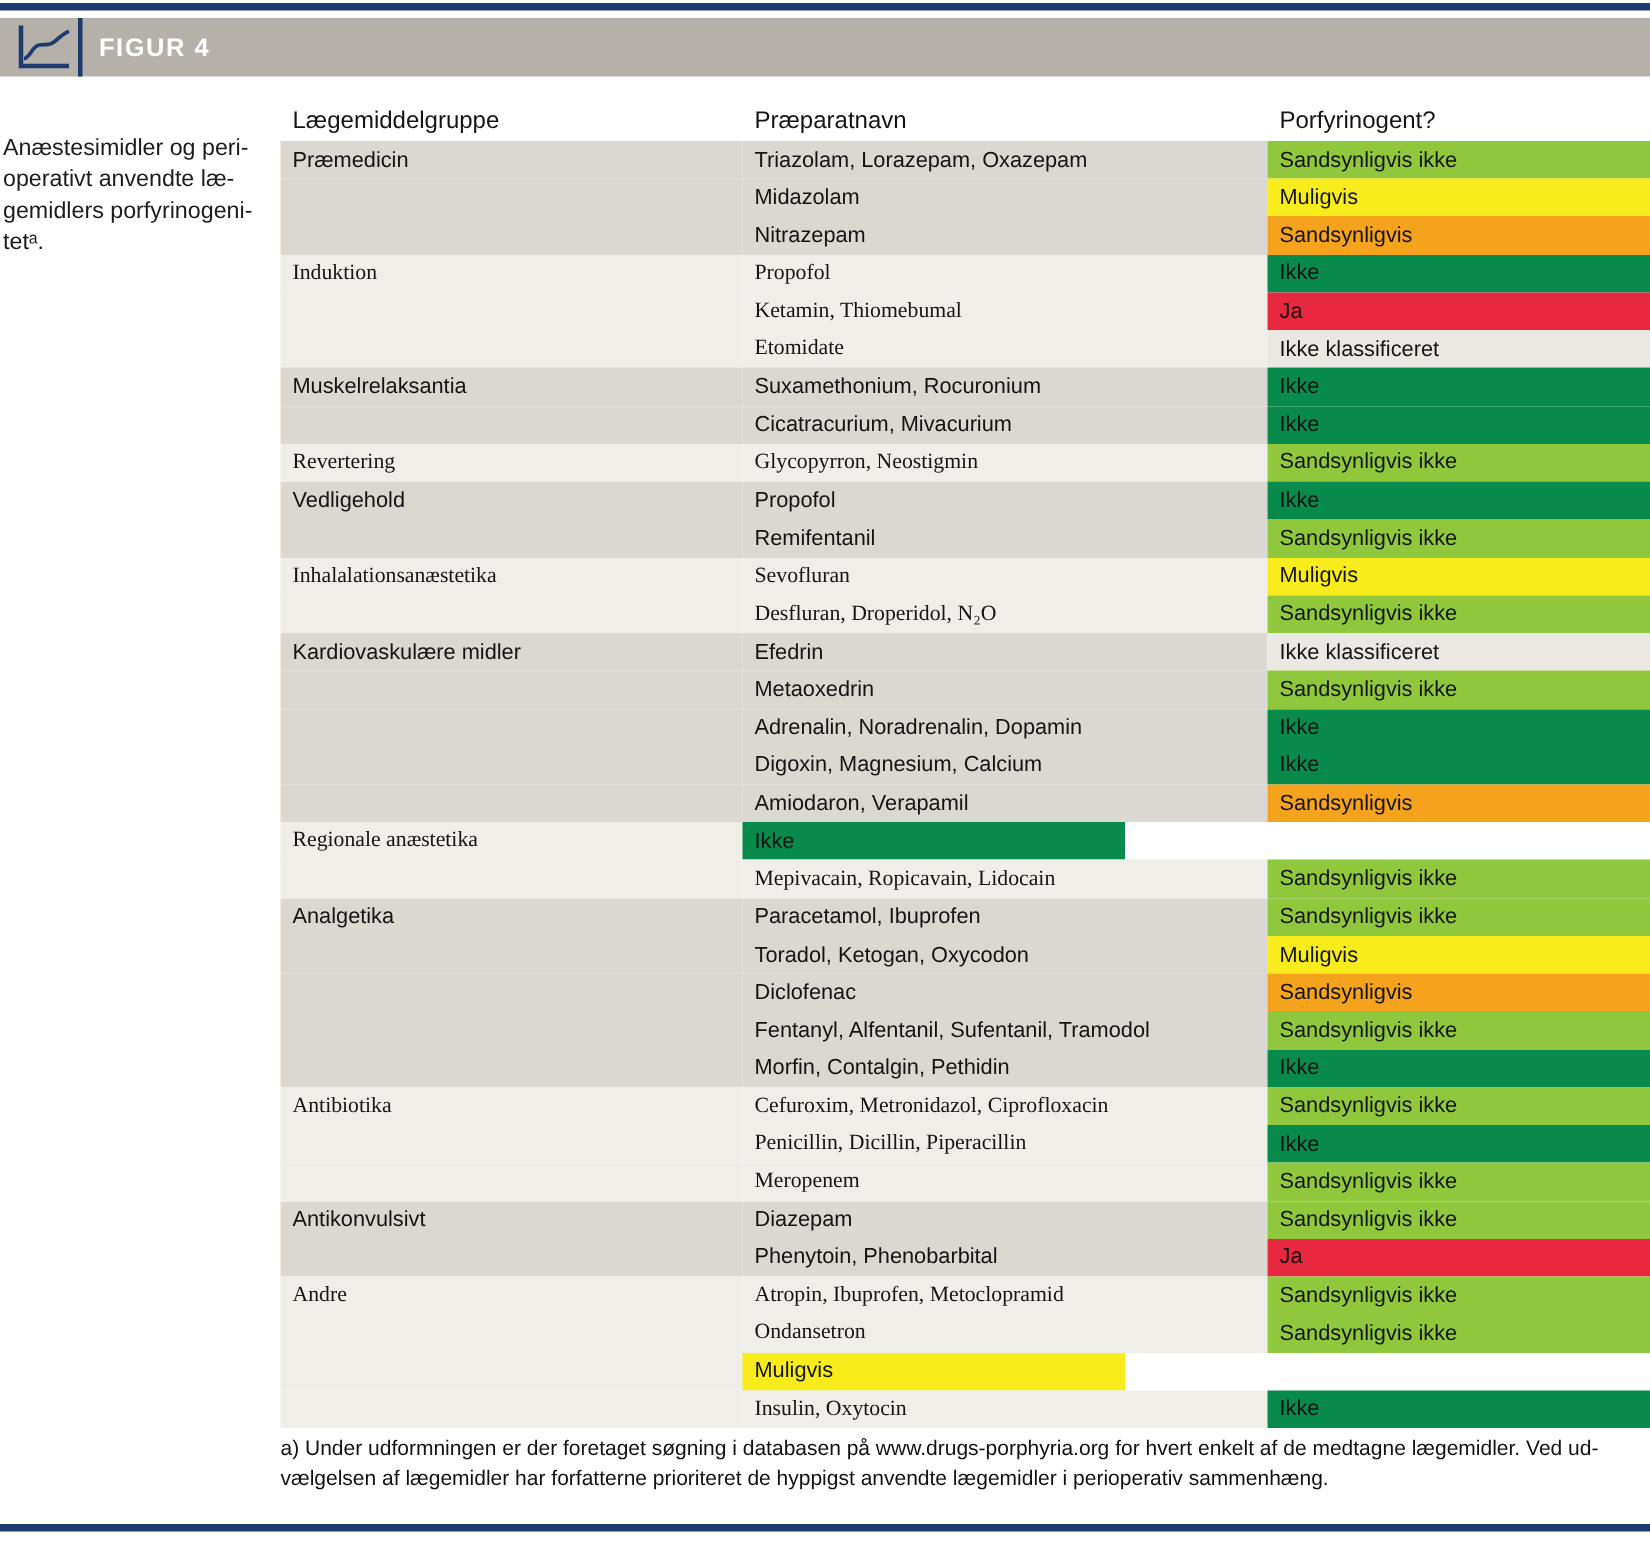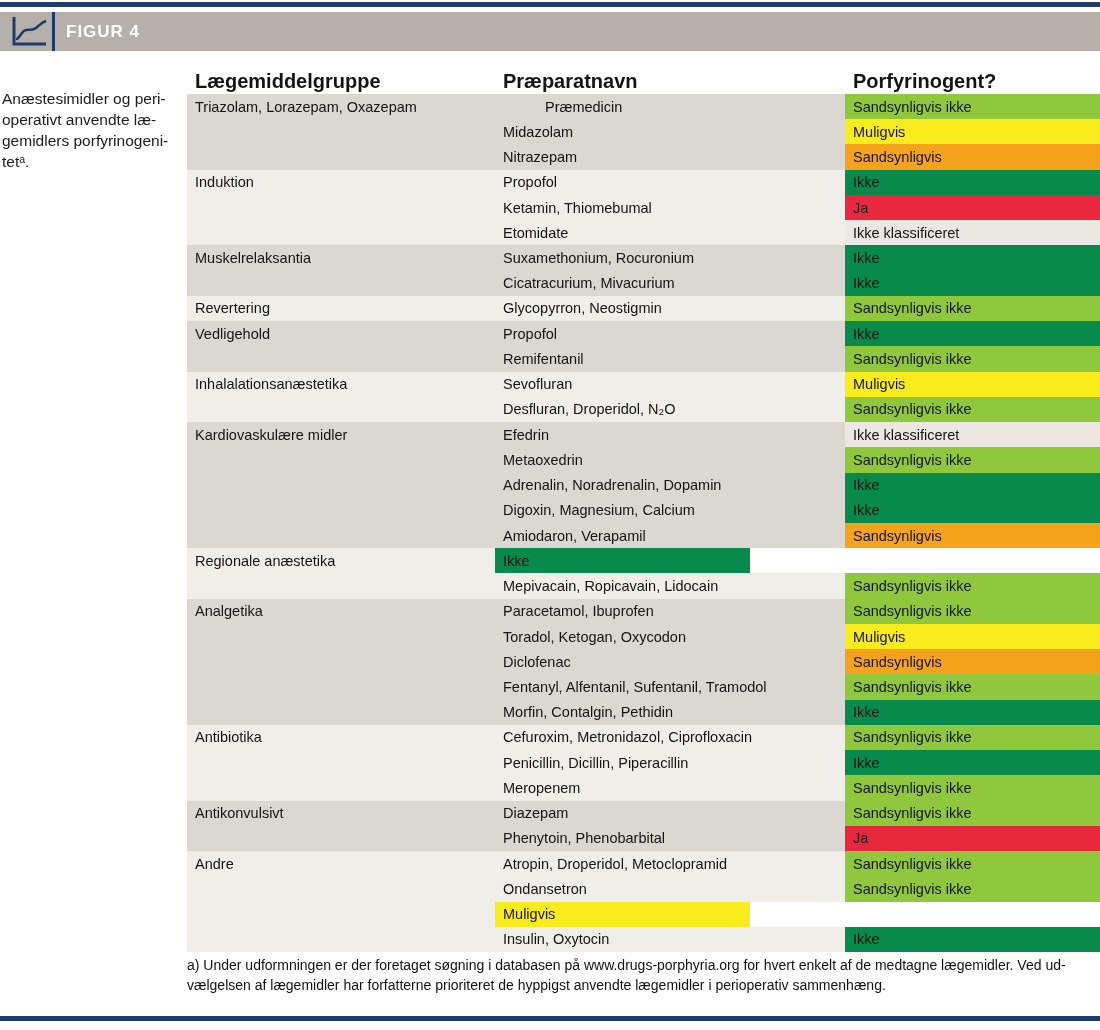--- a/index.html
+++ b/index.html
@@ -23,30 +23,30 @@
   .figure-label{
     position:absolute;left:66px;top:0;height:39px;display:flex;align-items:center;
     color:#ffffff;font-weight:bold;font-size:17px;letter-spacing:1px;
   }
   .caption{
     position:absolute;left:2px;top:88px;width:182px;
     font-size:15.5px;line-height:21px;color:#1c1c1c;
   }
   .table{position:absolute;left:187px;top:68px;width:913px;}
   .thead{display:flex;height:26px;}
-  .thead .cell{display:flex;align-items:center;font-weight:bold;font-size:20px;}
+  .thead .cell{display:flex;align-items:center;font-weight:normal;font-size:16px;}
   .tbody{display:flex;flex-direction:column;}
   .row{display:flex;height:25.235px;}
   .cell{box-sizing:border-box;padding-left:8px;display:flex;align-items:center;
         font-size:14.5px;white-space:nowrap;overflow:hidden;}
   .col-group{width:308px;}
   .col-drugs{width:350px;}
   .col-status{width:255px;}
   .bg-gray{background:var(--group-gray);}
-  .bg-light{background:var(--group-light);}
+  .bg-light{background:var(--group-light);font-family:Liberation Serif, serif;}
   .status-none{background:var(--none-bg);}
   .footnote{
     position:absolute;left:187px;top:956px;width:913px;
     font-size:14px;line-height:19.5px;color:#111;
   }
   .bottom-rule{position:absolute;left:0;top:1016px;width:1100px;height:5px;background:var(--navy);}
 </style>
 </head>
 <body>
 
@@ -73,22 +73,22 @@
     </div>
 
   <div class="table">
     <div class="thead">
       <div class="cell col-group">Lægemiddelgruppe</div>
       <div class="cell col-drugs">Præparatnavn</div>
       <div class="cell col-status">Porfyrinogent?</div>
     </div>
     <div class="tbody">
         <div class="row">
+          <div class="cell col-group bg-gray">Præmedicin</div>
           <div class="cell col-drugs bg-gray">Triazolam, Lorazepam, Oxazepam</div>
-          <div class="cell col-group bg-gray">Præmedicin</div>
           <div class="cell col-status" style="background: rgb(144, 200, 61);">Sandsynligvis ikke</div>
         </div>
         <div class="row">
           <div class="cell col-group bg-gray"></div>
           <div class="cell col-drugs bg-gray">Midazolam</div>
           <div class="cell col-status" style="background: rgb(248, 236, 28);">Muligvis</div>
         </div>
         <div class="row">
           <div class="cell col-group bg-gray"></div>
           <div class="cell col-drugs bg-gray">Nitrazepam</div>
@@ -223,21 +223,21 @@
           <div class="cell col-drugs bg-gray">Diazepam</div>
           <div class="cell col-status" style="background: rgb(144, 200, 61);">Sandsynligvis ikke</div>
         </div>
         <div class="row">
           <div class="cell col-group bg-gray"></div>
           <div class="cell col-drugs bg-gray">Phenytoin, Phenobarbital</div>
           <div class="cell col-status" style="background: rgb(232, 40, 62);">Ja</div>
         </div>
         <div class="row">
           <div class="cell col-group bg-light">Andre</div>
-          <div class="cell col-drugs bg-light">Atropin, Droperidol, Metoclopramid</div>
+          <div class="cell col-drugs bg-light">Atropin, Ibuprofen, Metoclopramid</div>
           <div class="cell col-status" style="background: rgb(144, 200, 61);">Sandsynligvis ikke</div>
         </div>
         <div class="row">
           <div class="cell col-group bg-light"></div>
           <div class="cell col-drugs bg-light">Ondansetron</div>
           <div class="cell col-status" style="background: rgb(144, 200, 61);">Sandsynligvis ikke</div>
         </div>
         <div class="row">
           <div class="cell col-group bg-light"></div>
           <div class="cell col-status" style="background: rgb(248, 236, 28);">Muligvis</div>

